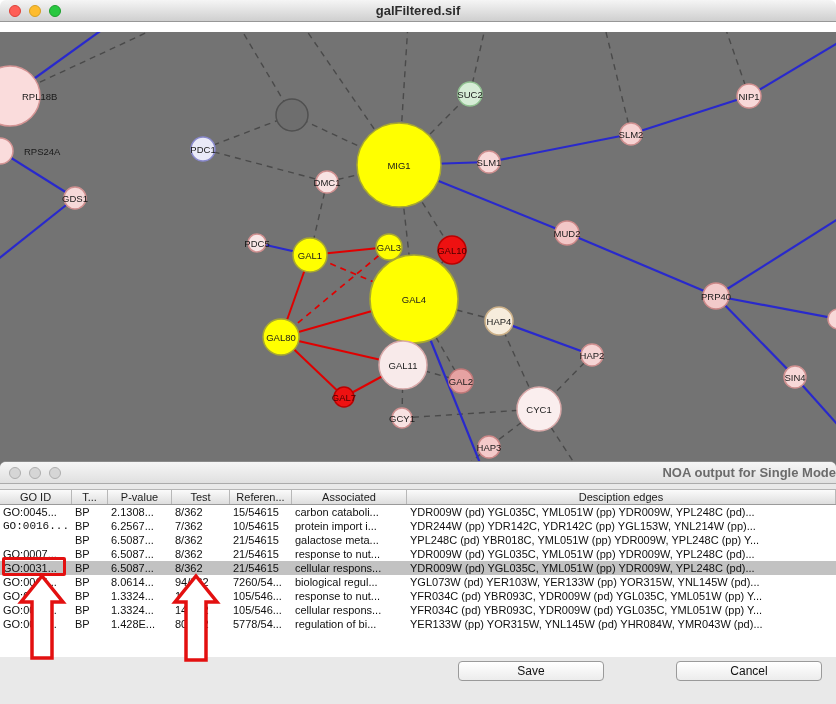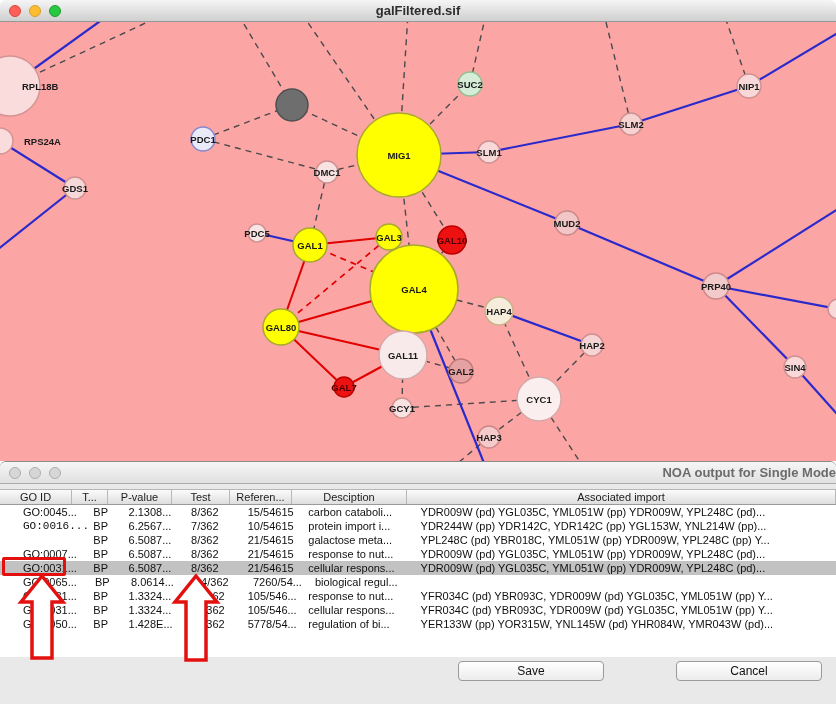--- a/index.html
+++ b/index.html
@@ -19,31 +19,31 @@
   .titlebar .title { font-size:13px; font-weight:bold; color:#2d2d2d; }
   .titlebar.inactive .title { color:#6b6b6b; }
   .traffic { position:absolute; left:9px; top:5px; display:flex; gap:8px; }
   .tl { width:12px; height:12px; border-radius:50%; display:inline-block; }
   .tl.red    { background:#ff5f57; border:1px solid #dd423a; }
   .tl.yellow { background:#febc2e; border:1px solid #d6a023; }
   .tl.green  { background:#28c840; border:1px solid #1d9f2e; }
   .tl.gray   { background:#d6d6d6; border:1px solid #aeaeae; }
 
   
-  #network-canvas { position:absolute; top:22px; left:0; width:836px; height:439px; background:#fca5a5; overflow:hidden;font-weight:bold; }
+  #network-canvas { position:absolute; top:32px; left:0; width:836px; height:439px; background:#737373; overflow:hidden; }
   #net-svg { display:block; }
   #net-svg text { font-family:"Liberation Sans", sans-serif; }
 
   
   #noa-table { position:absolute; top:27px; left:0; width:836px; background:#ffffff; height:168px; }
   #thead { display:flex; height:16px; background:linear-gradient(to bottom,#fbfbfb,#dedede);
            border-top:1px solid #b5b5b5; border-bottom:1px solid #9a9a9a; }
   .th { font-size:11px; line-height:14px; text-align:center; color:#1c1c1c;
         border-right:1px solid #b8b8b8; overflow:hidden; white-space:nowrap; }
-  .tr { display:flex; height:14px; background:#ffffff;padding-left:20px; }
+  .tr { display:flex; height:14px; background:#ffffff; }
   .tr.selected { background:#c2c2c2; }
   .td { font-size:11px; line-height:14px; padding-left:3px; padding-right:2px; color:#101010;
         overflow:hidden; white-space:nowrap; }
 
   
   .mac-button { position:absolute; height:20px; width:146px; border:1px solid #9a9a9a; border-radius:4px;
                 background:linear-gradient(to bottom,#ffffff,#ececec); font-size:12px; color:#111;
                 font-family:"Liberation Sans", sans-serif; text-align:center; line-height:18px; cursor:default; }
   #save-button   { left:458px; top:199px; }
   #cancel-button { left:676px; top:199px; }
@@ -250,22 +250,22 @@
     <div class="title">NOA output for Single Mode</div>
   </div>
 
   <div id="noa-table">
     <div id="thead">
         <div class="th" style="width: 72px;">GO ID</div>
         <div class="th" style="width: 36px;">T...</div>
         <div class="th" style="width: 64px;">P-value</div>
         <div class="th" style="width: 58px;">Test</div>
         <div class="th" style="width: 62px;">Referen...</div>
-        <div class="th" style="width: 115px;">Desciption</div>
-        <div class="th" style="width: 429px;">Associated import</div>
+        <div class="th" style="width: 115px;">Associated</div>
+        <div class="th" style="width: 429px;">Desciption edges</div>
       </div>
     <div id="tbody">
         <div class="tr">
           <div class="td" style="width: 72px;">GO:0045...</div>
           <div class="td" style="width: 36px;">BP</div>
           <div class="td" style="width: 64px;">2.1308...</div>
           <div class="td" style="width: 58px;">8/362</div>
           <div class="td" style="width: 62px;">15/54615</div>
           <div class="td" style="width: 115px;">carbon cataboli...</div>
           <div class="td" style="width: 429px;">YDR009W (pd) YGL035C, YML051W (pp) YDR009W, YPL248C (pd)...</div>
@@ -306,20 +306,21 @@
           <div class="td" style="width: 115px;">cellular respons...</div>
           <div class="td" style="width: 429px;">YDR009W (pd) YGL035C, YML051W (pp) YDR009W, YPL248C (pd)...</div>
         </div>
         <div class="tr">
           <div class="td" style="width: 72px;">GO:0065...</div>
           <div class="td" style="width: 36px;">BP</div>
           <div class="td" style="width: 64px;">8.0614...</div>
           <div class="td" style="width: 58px;">94/362</div>
           <div class="td" style="width: 62px;">7260/54...</div>
           <div class="td" style="width: 115px;">biological regul...</div>
+          <div class="td" style="width: 429px;">YGL073W (pd) YER103W, YER133W (pp) YOR315W, YNL145W (pd)...</div>
         </div>
         <div class="tr">
           <div class="td" style="width: 72px;">GO:0031...</div>
           <div class="td" style="width: 36px;">BP</div>
           <div class="td" style="width: 64px;">1.3324...</div>
           <div class="td" style="width: 58px;">14/362</div>
           <div class="td" style="width: 62px;">105/546...</div>
           <div class="td" style="width: 115px;">response to nut...</div>
           <div class="td" style="width: 429px;">YFR034C (pd) YBR093C, YDR009W (pd) YGL035C, YML051W (pp) Y...</div>
         </div>

